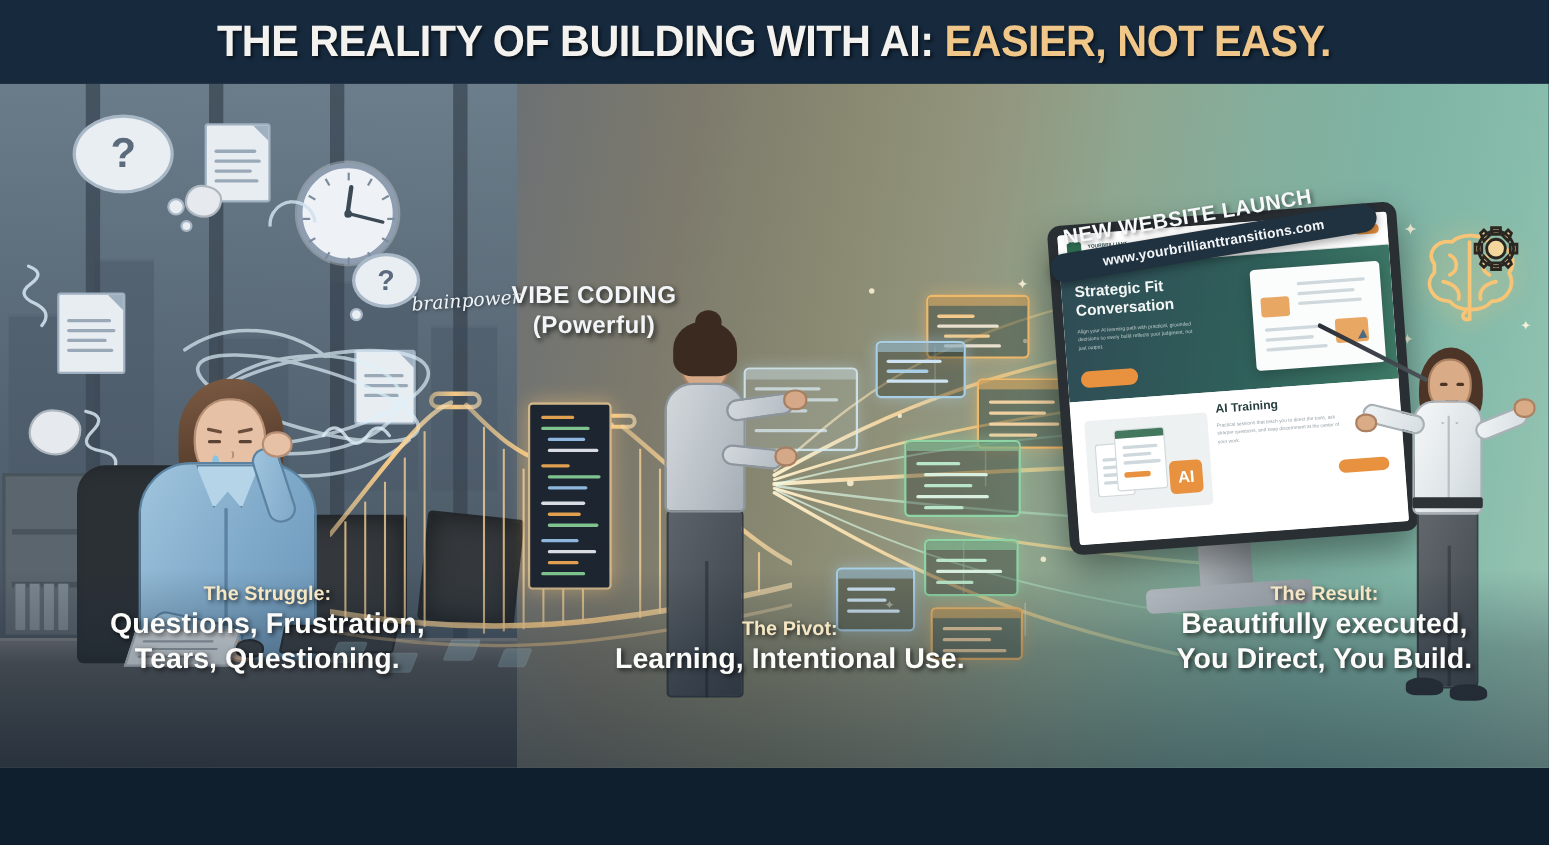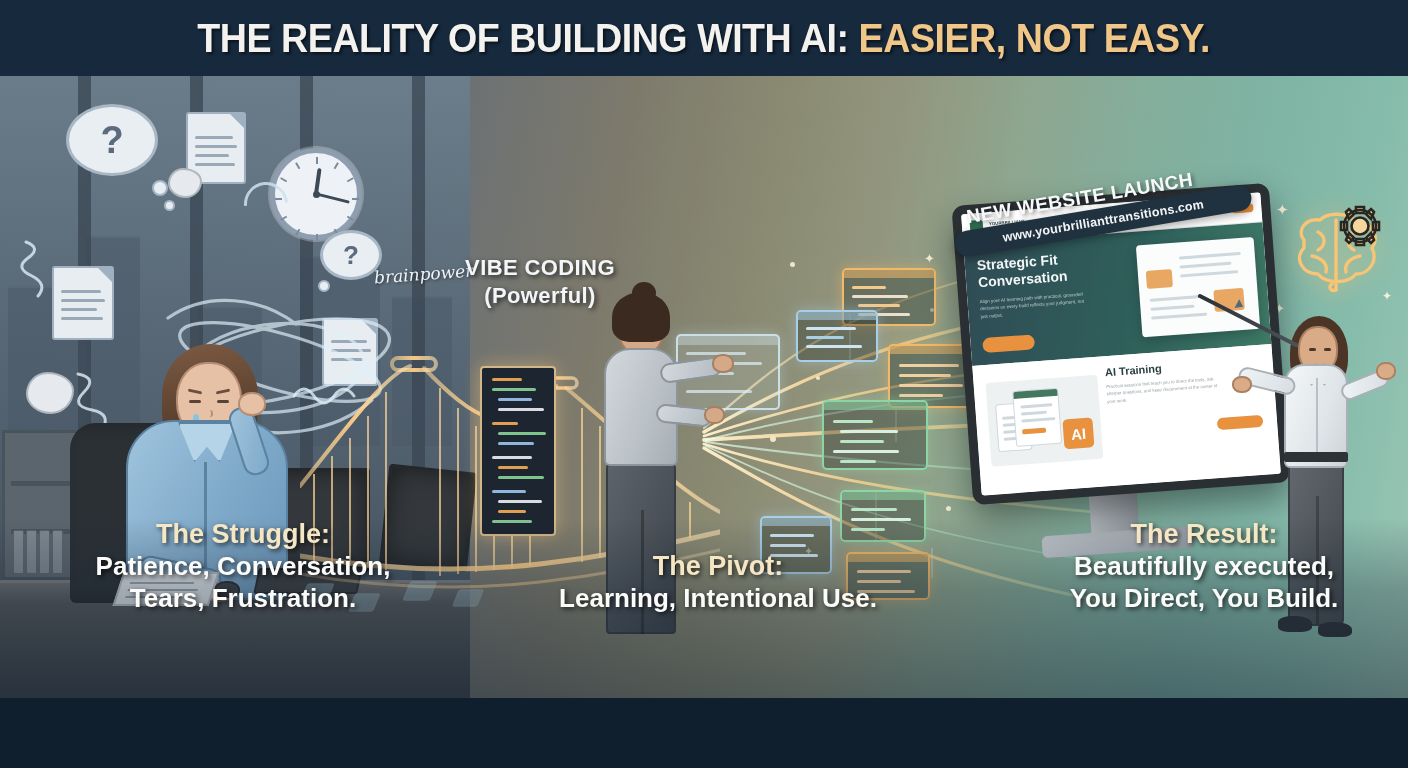--- a/index.html
+++ b/index.html
@@ -407,21 +407,21 @@
     transform: rotate(27deg); transform-origin: right center; z-index: 29;
   }
   .shoe { position: absolute; background: #2c3136; border-radius: 40% 50% 30% 30%; z-index: 26; }
 
   
   .caption {
     position: absolute; bottom: 84px; text-align: center; z-index: 34;
     text-shadow: 2px 2px 5px rgba(0,0,0,.72);
   }
   .caption .title {
-    color: #f5e6c4; font-size: 27px; font-weight: bold; line-height: 1.14;
+    color: #f5e6c4; font-size: 18px; font-weight: bold; line-height: 1.14;
   }
   .caption .body {
     color: #fbfbfa; font-size: 26px; font-weight: bold; line-height: 1.2; margin-top: 1px;
   }
   .cap1 { left: 46px;   width: 394px; }
   .cap2 { left: 508px;  width: 420px; }
   .cap3 { left: 1012px; width: 384px; }
   .scrim {
     position: absolute; left: 0; bottom: 0; width: 1408px; height: 180px;
     background: linear-gradient(180deg, rgba(22,37,53,0) 0%, rgba(22,37,53,.30) 40%, rgba(22,37,53,.52) 100%);
@@ -879,22 +879,22 @@
     <div class="w3-hand" style="left:1232px;top:300px;width:20px;height:17px;"></div>
     <div class="w3-arm" style="left:1340px;top:300px;width:50px;height:18px;border-radius:9px;transform:rotate(-22deg)"></div>
     <div class="w3-hand" style="left:1376px;top:286px;width:20px;height:18px;"></div>
     <div class="shoe" style="left:1278px;top:540px;width:34px;height:16px;"></div>
     <div class="shoe" style="left:1318px;top:546px;width:34px;height:15px;"></div>
 
     <div class="scrim"></div>
 
     <div class="caption cap1">
       <div class="title">The Struggle:</div>
-      <div class="body">Patience, Conversation,</div>
-      <div class="body">Tears, Frustration.</div>
+      <div class="body">Questions, Frustration,</div>
+      <div class="body">Tears, Questioning.</div>
     </div>
 
     <div class="caption cap2">
       <div class="title">The Pivot:</div>
       <div class="body">Learning, Intentional Use.</div>
     </div>
 
     <div class="caption cap3">
       <div class="title">The Result:</div>
       <div class="body">Beautifully executed,</div>

